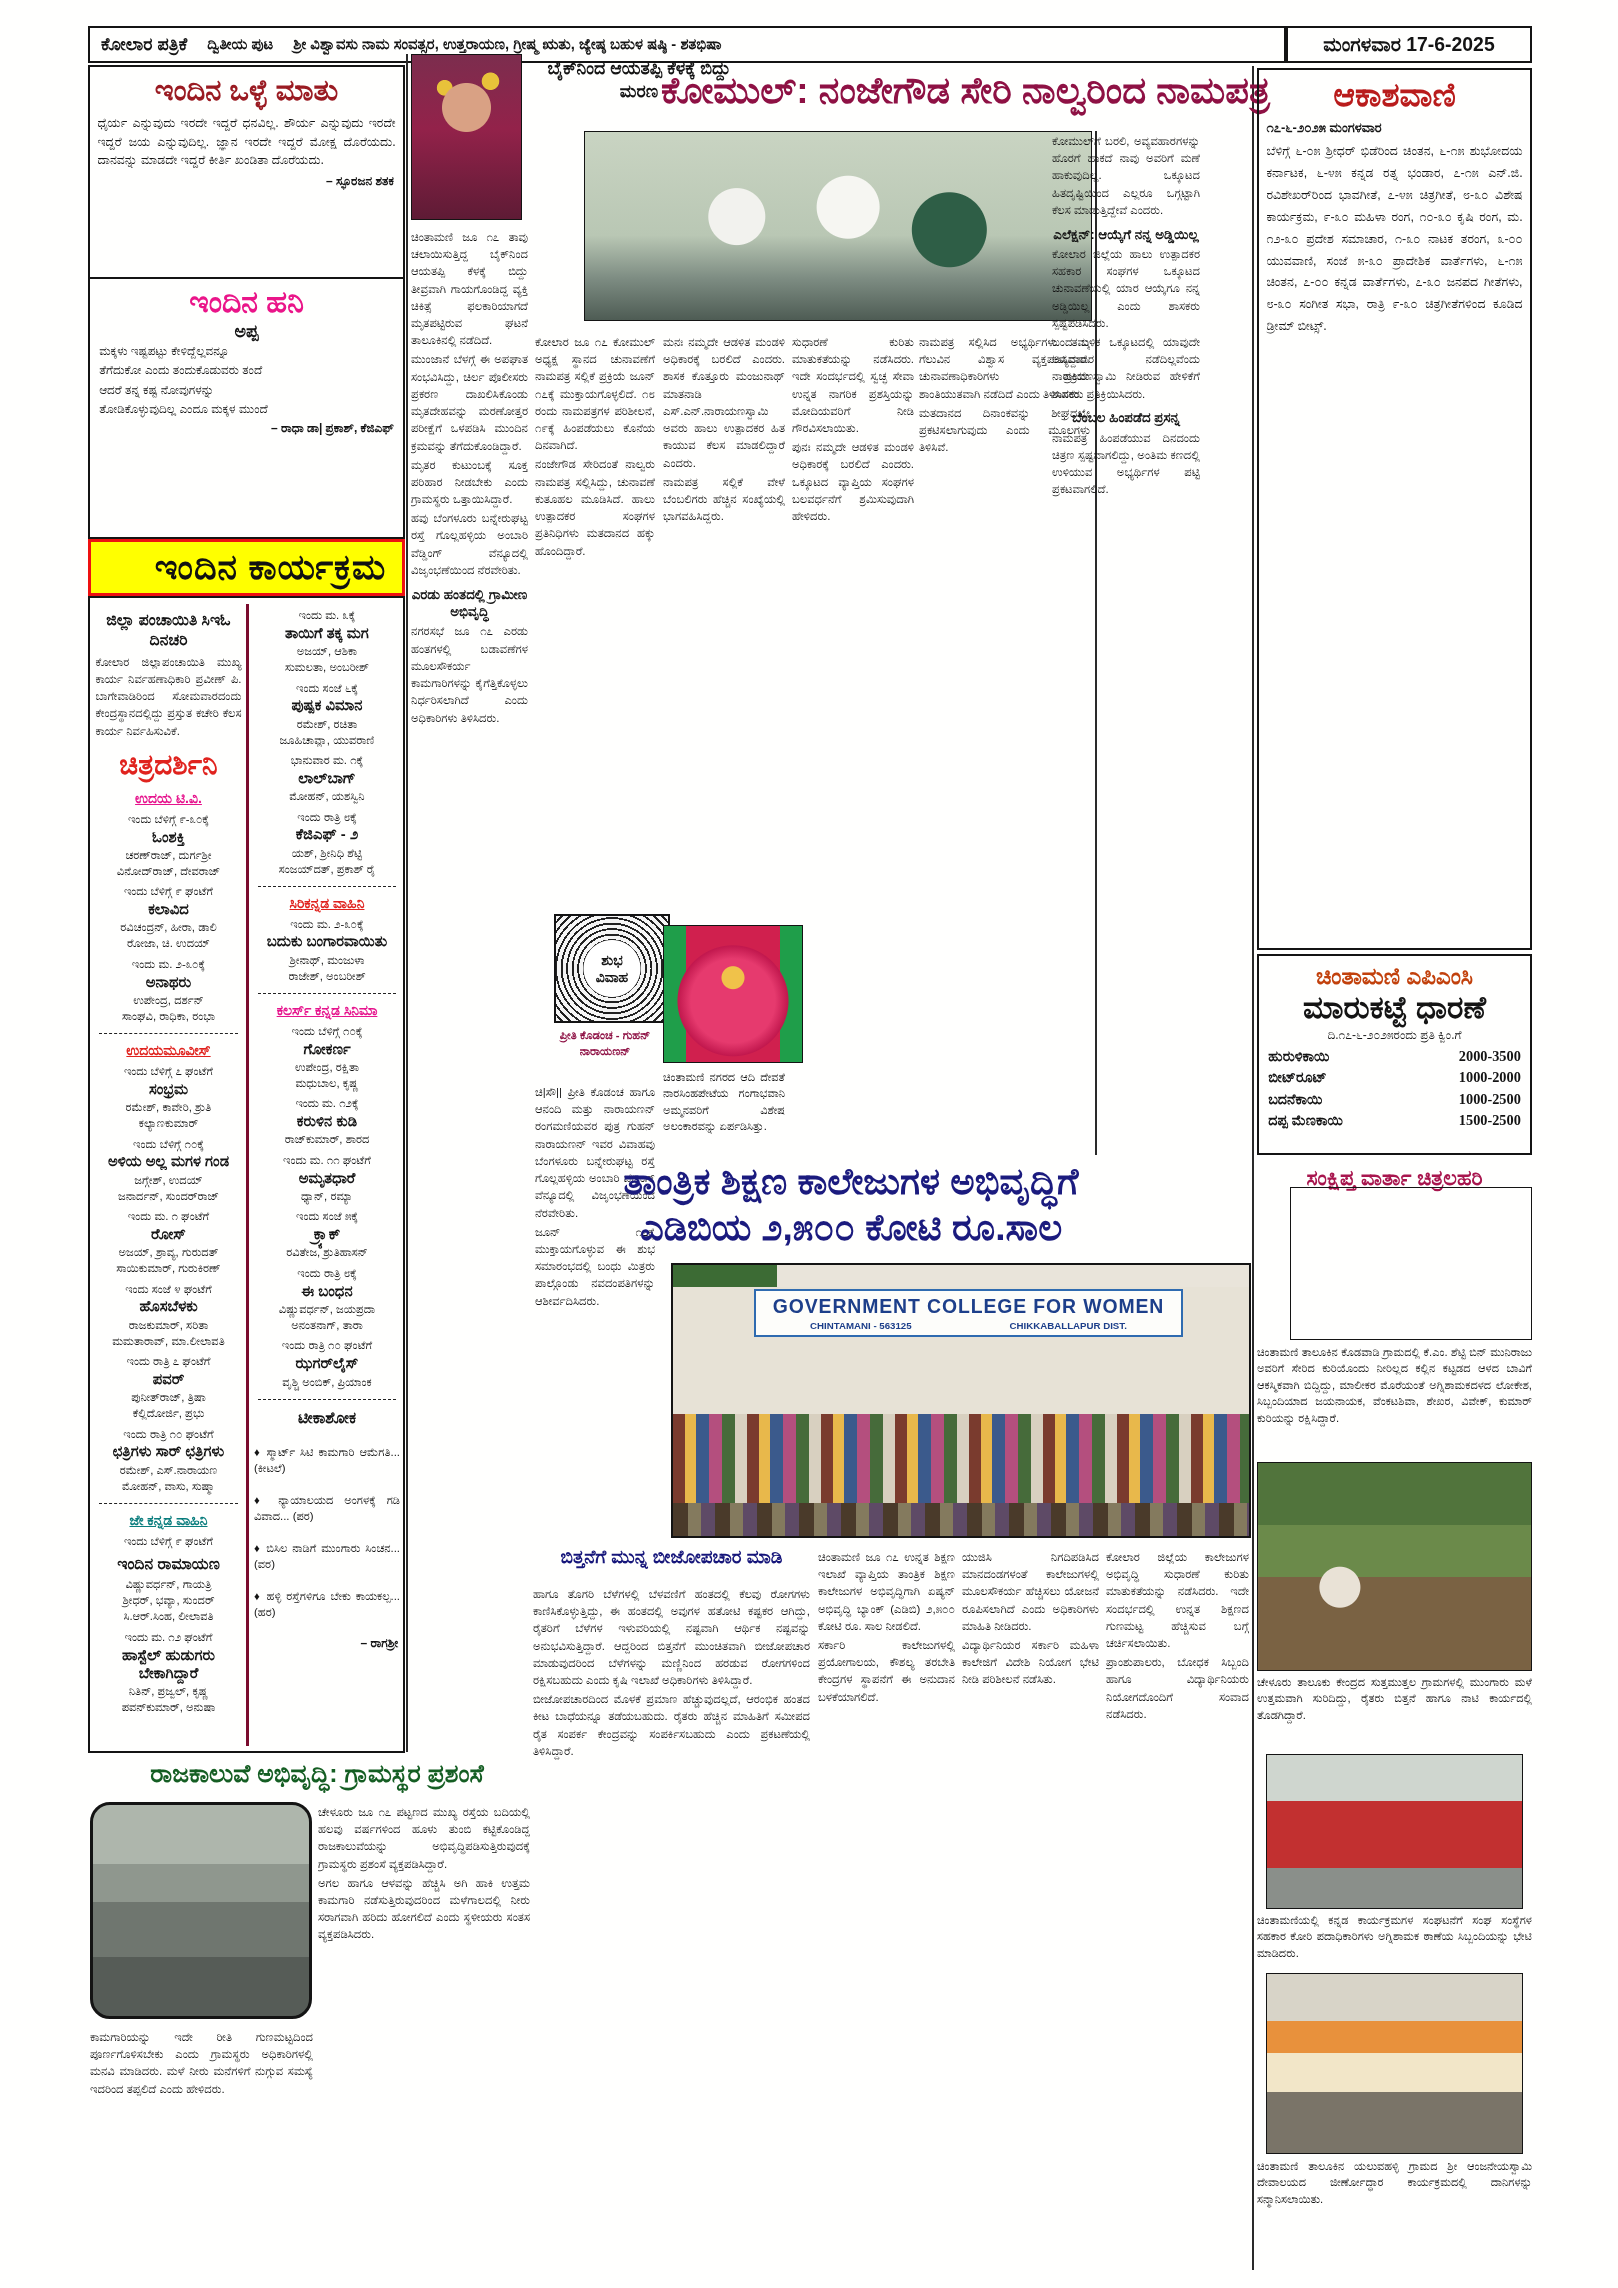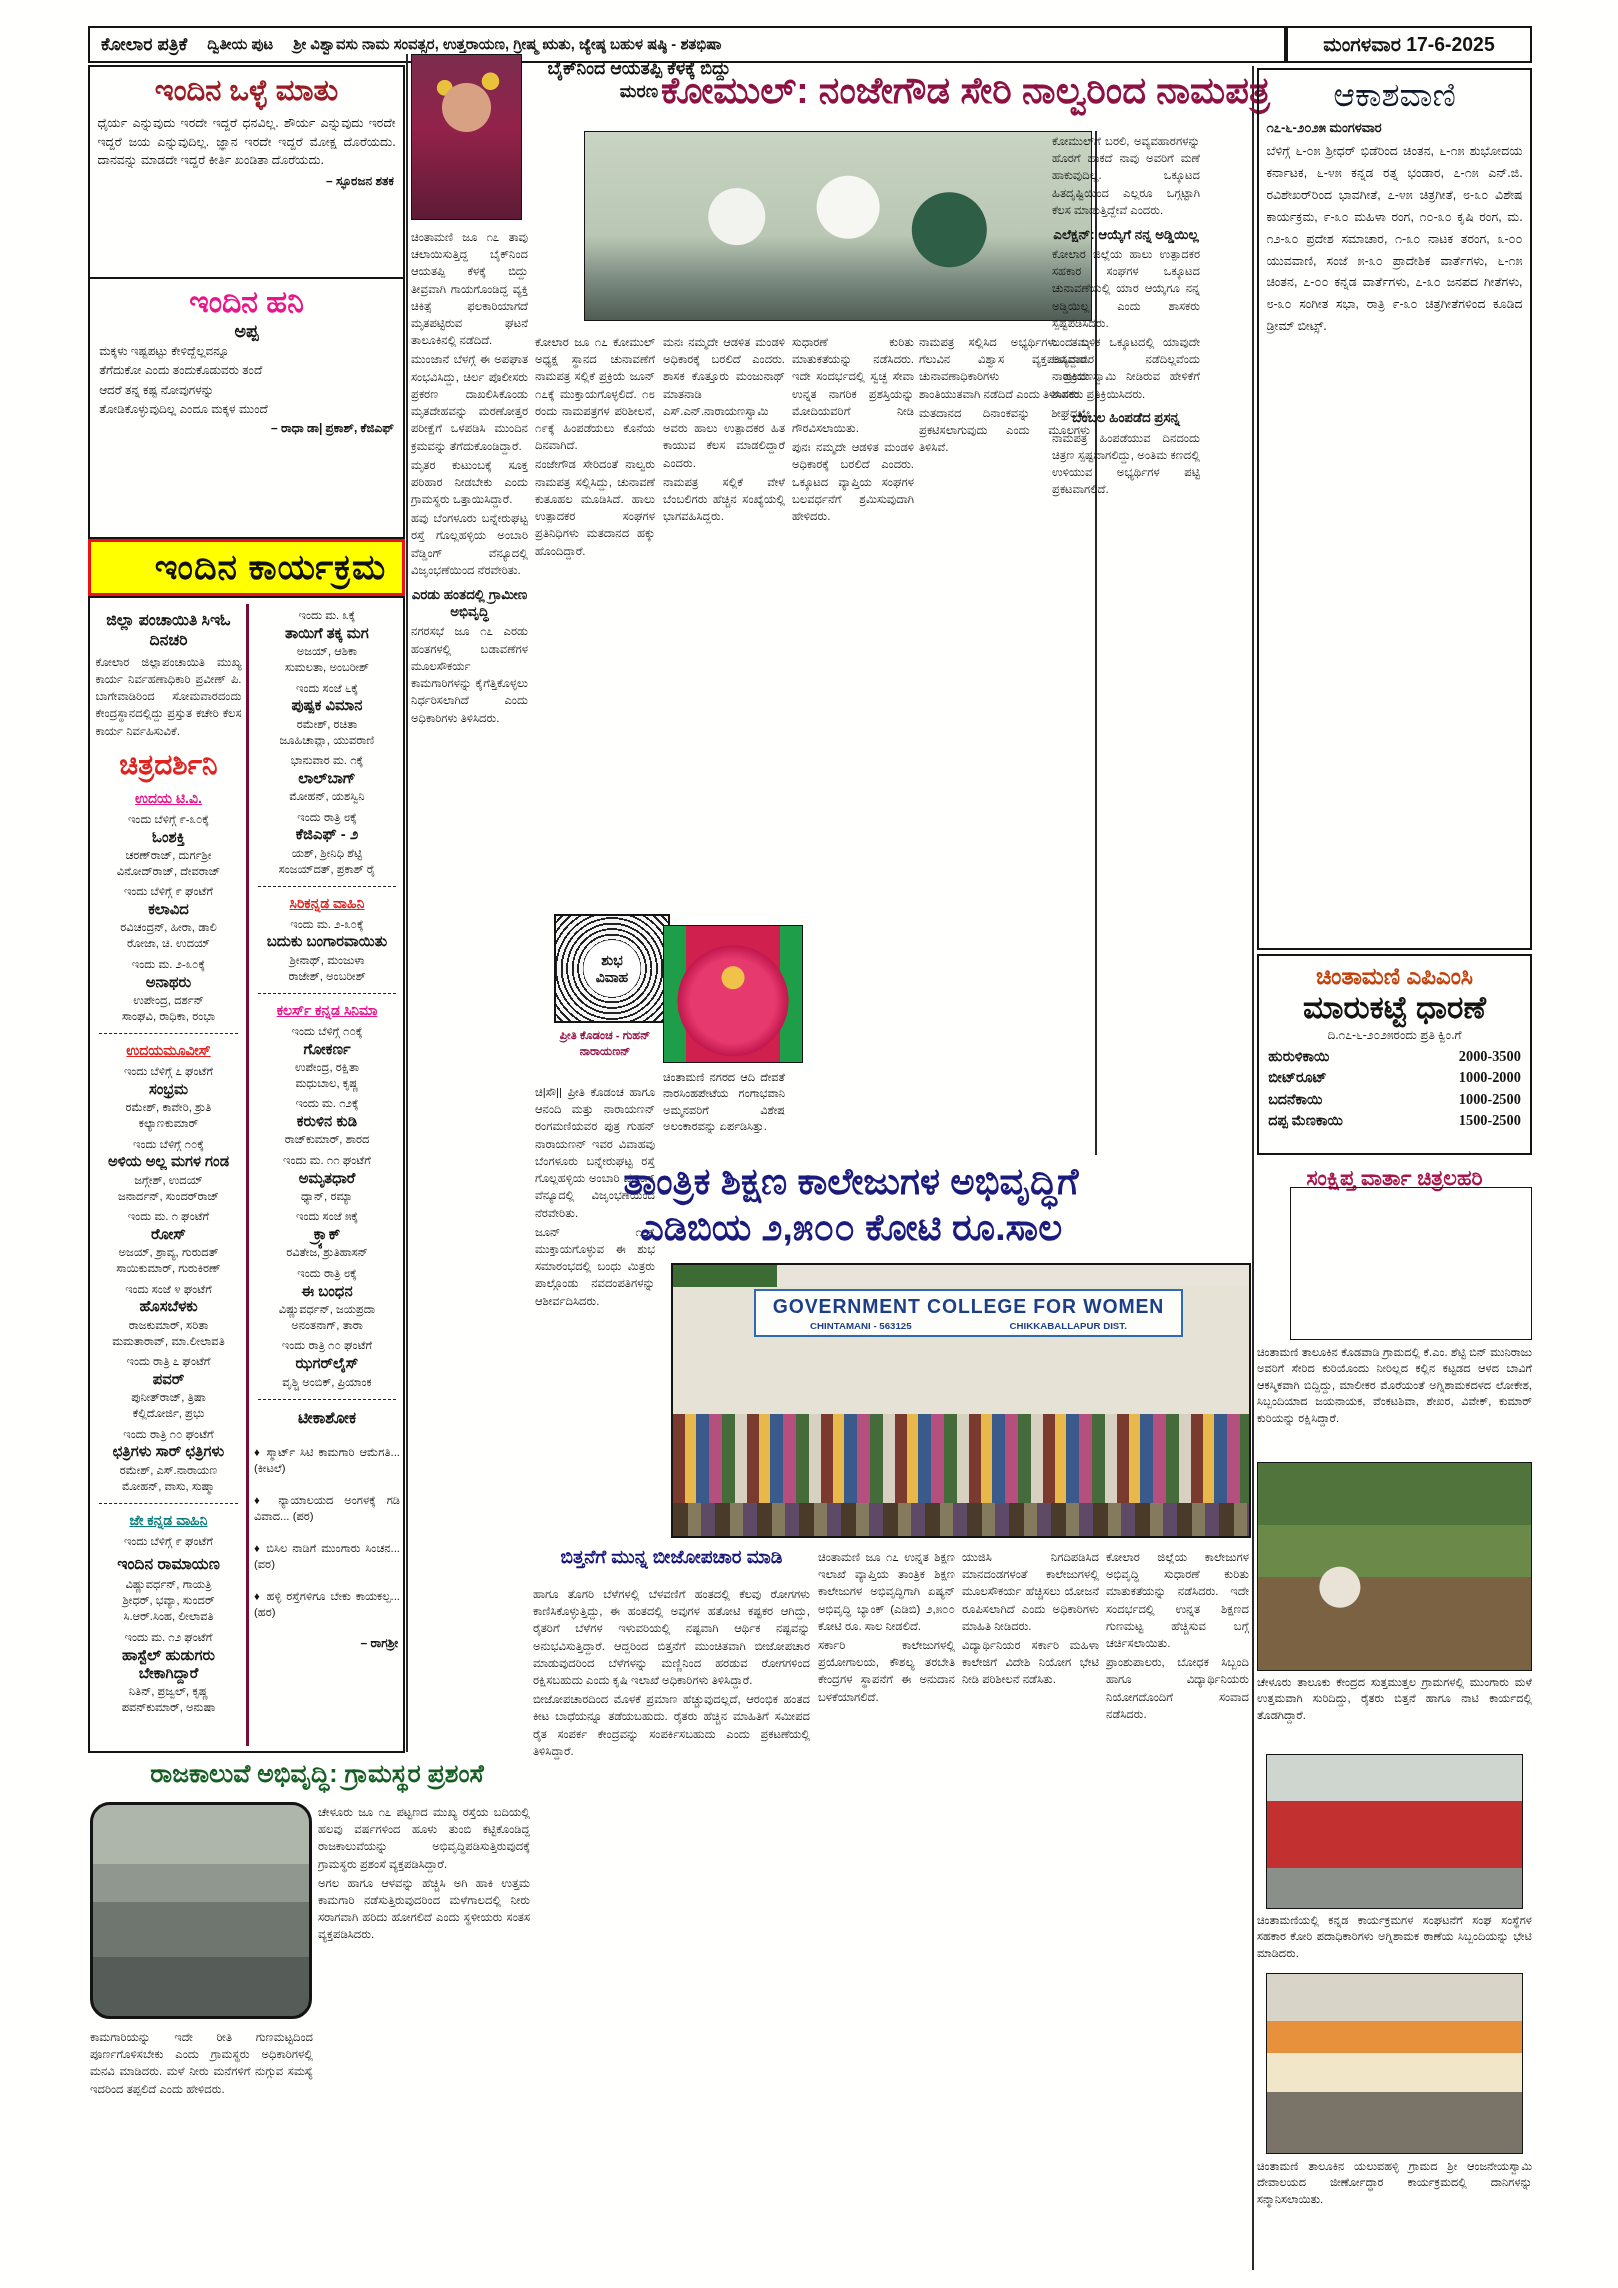--- a/index.html
+++ b/index.html
@@ -15,21 +15,21 @@
   
   .h-goodwords{color:#9a1b22;font-weight:bold;font-size:29px;text-align:center;margin:7.4px 0 3.7px;}
   .h-honey{color:#ea1589;font-weight:bold;font-size:30px;text-align:center;margin:5.5px 0 1.8px;}
   .banner{background:#ffff00;border:3.7px solid #ee1111;display:flex;align-items:center;justify-content:center;
           font-weight:bold;font-size:35px;color:#111;letter-spacing:0.9px;}
   .h-komul{color:#8e1144;font-weight:bold;font-size:37px;text-align:center;line-height:1.05;}
   .h-bike{font-weight:bold;font-size:17.5px;text-align:center;line-height:1.3;}
   .h-adb{color:#1b1b7e;font-weight:bold;font-size:37px;text-align:center;line-height:1.25;}
   .h-sank{color:#a8164e;font-weight:bold;font-size:21px;text-align:center;line-height:1.2;}
   .h-green{color:#155e23;font-weight:bold;font-size:25px;text-align:center;}
-  .h-akash{color:#0f172a;font-weight:normal;font-size:33px;text-align:center;margin:5.5px 0 1.8px;}
+  .h-akash{color:#b91c1c;font-weight:bold;font-size:33px;text-align:center;margin:5.5px 0 1.8px;}
   .h-apmc{color:#c2410c;font-weight:bold;font-size:23px;text-align:center;margin:7.4px 0 0;}
   .h-market{font-weight:bold;font-size:31px;text-align:center;margin:0 0 1.8px;}
   .h-seed{color:#16167a;font-weight:bold;font-size:18.5px;text-align:center;line-height:1.25;}
   .small-date{font-size:12px;text-align:center;margin-bottom:5.5px;}
   .body-sm{font-size:11.5px;line-height:1.5;text-align:justify;padding:1.8px 7.4px;}
   .attr{font-weight:bold;text-align:right;font-size:12px;padding:1.8px 9.2px;}
   .txtcol{font-size:11.5px;line-height:1.5;text-align:justify;}
   .cap{font-size:11.3px;line-height:1.45;text-align:justify;}
   .cap-b{font-size:11.3px;line-height:1.4;text-align:center;font-weight:bold;color:#8e1144;}
   

